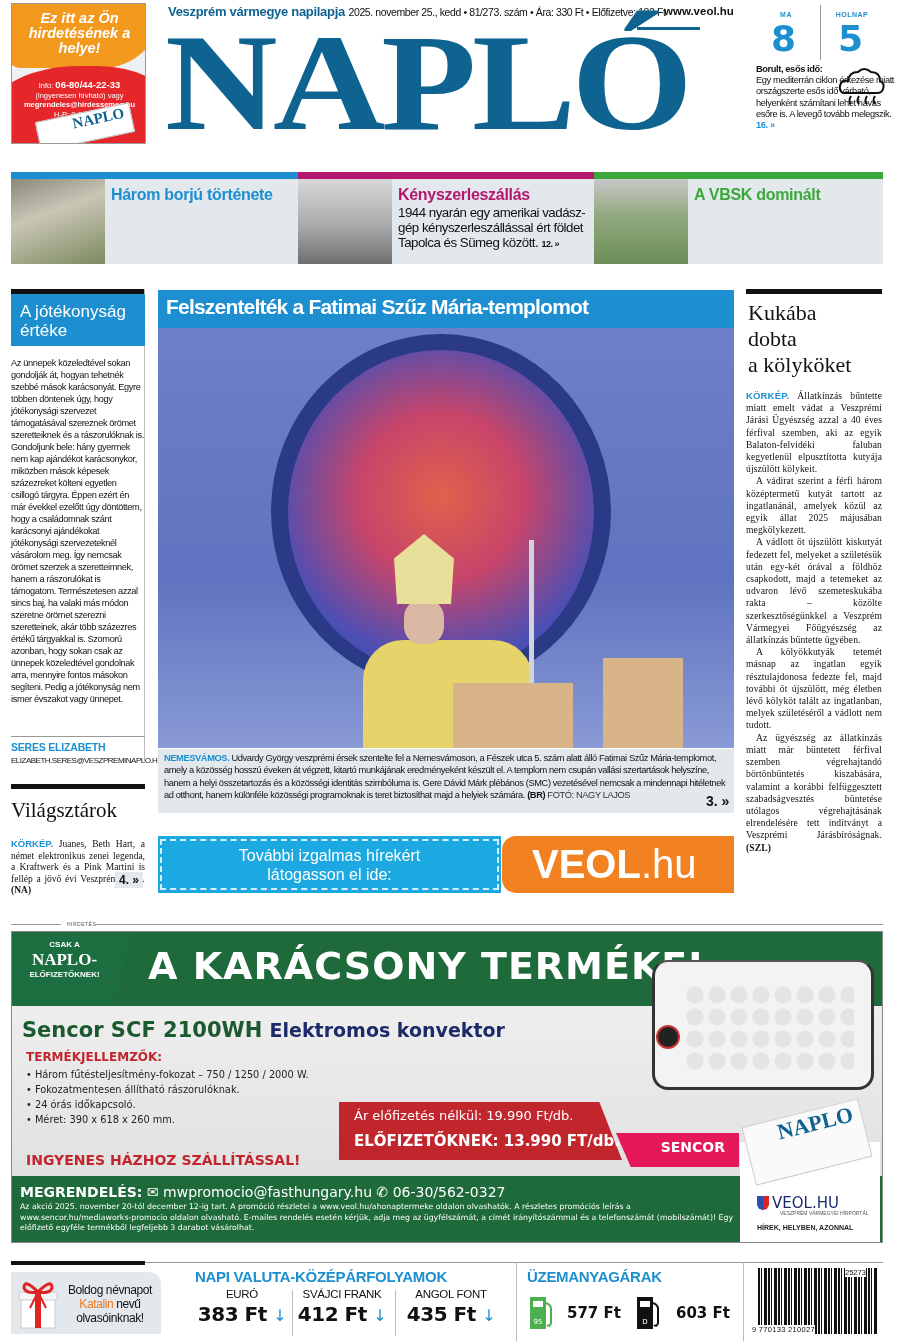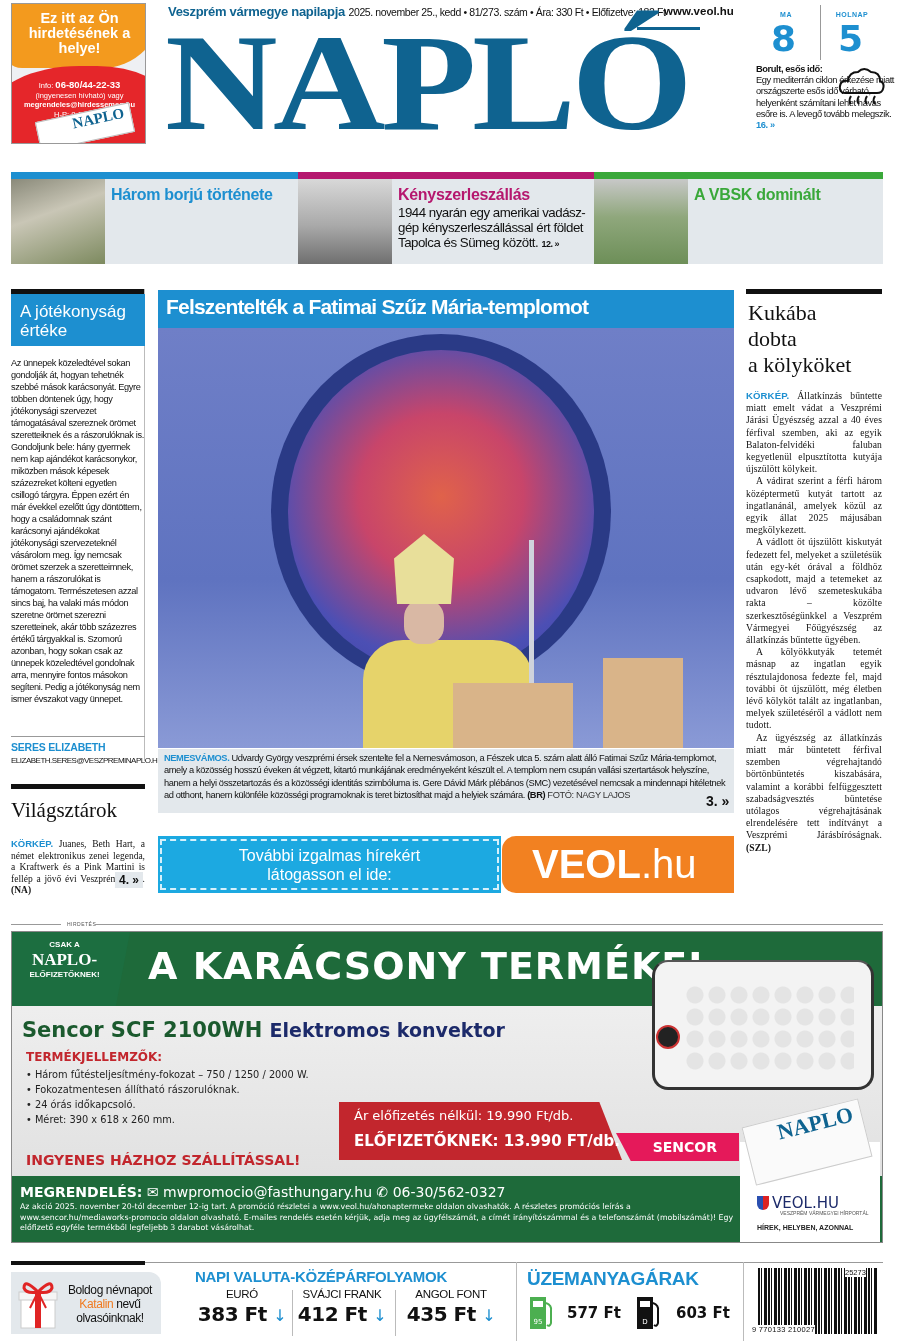--- a/index.html
+++ b/index.html
@@ -2,21 +2,21 @@
 <html><head>
 <meta charset="utf-8">
 <style>
 *{box-sizing:border-box;margin:0;padding:0}
 body{width:900px;height:1341px;background:#fff;font-family:"Liberation Sans",sans-serif;color:#111;position:relative;overflow:hidden}
 .abs{position:absolute}
 
 #topad{left:11px;top:3px;width:135px;height:141px;border:1px solid #999;background:#eef0f3;overflow:hidden}
 #topad .orange{position:absolute;left:-10px;top:-8px;width:160px;height:72px;background:#f39a1e;border-radius:0 0 60px 20px}
 #topad .red{position:absolute;left:-20px;top:62px;width:175px;height:90px;background:#e5262a;border-radius:50% 40% 0 0}
-#topad .t1{position:absolute;left:0;top:7px;width:135px;text-align:center;color:#fff;font-weight:bold;font-size:14.5px;line-height:15px}
+#topad .t1{position:absolute;left:0;top:7px;width:135px;text-align:center;color:#fff;font-weight:bold;font-style:italic;font-size:14.5px;line-height:15px}
 #topad .t2{position:absolute;left:0;top:76px;width:135px;text-align:center;color:#fff;font-size:7.5px;line-height:9.5px}
 #topad .t2 b{font-size:9.5px}
 #topad .paper{position:absolute;left:25px;top:108px;width:96px;height:30px;background:#fff;border:1px solid #bbb;transform:rotate(-12deg);color:#0f6390;font-family:"Liberation Serif",serif;font-weight:bold;font-size:15px;text-align:right;padding-right:6px}
 
 #tagline{left:168px;top:4px;font-size:13px;line-height:16px;white-space:nowrap}
 #tagline .a{color:#0f6390;font-weight:bold;font-family:"Liberation Sans",sans-serif;letter-spacing:-0.3px}
 #tagline .b{font-size:10.5px;color:#111;letter-spacing:-0.4px;font-family:"Liberation Sans Narrow","Liberation Sans",sans-serif}
 #site{left:664px;top:5px;font-size:11.5px;font-weight:bold}
 #logo{left:165px;top:18px;font-family:"Liberation Serif",serif;font-weight:bold;font-size:138px;line-height:130px;color:#0f6390;letter-spacing:-4px;transform:scaleX(1.13);transform-origin:left top}
 #logo-bar{left:637px;top:27px;width:63px;height:3px;background:#0f6390}
@@ -86,21 +86,21 @@
 #ad .head{position:absolute;left:136px;top:12px;color:#fff;font-weight:bold;font-size:38px;letter-spacing:1px;font-family:"DejaVu Sans",sans-serif}
 #ad .prod{position:absolute;left:10px;top:86px;color:#1b5a2e;font-weight:bold;font-size:21px;font-family:"DejaVu Sans",sans-serif}
 #ad .prod span{color:#1c2a6a;font-size:19px}
 #ad .feat{position:absolute;left:14px;top:118px;color:#c2262d;font-weight:bold;font-size:12px;font-family:"DejaVu Sans",sans-serif}
 #ad ul{position:absolute;left:14px;top:135px;list-style:none;font-size:9.8px;line-height:15px;color:#222;font-family:"DejaVu Sans",sans-serif}
 #ad ul li:before{content:"• "}
 #ad .free{position:absolute;left:14px;top:220px;color:#c2262d;font-weight:bold;font-size:14px;font-family:"DejaVu Sans",sans-serif}
 #ad .price{position:absolute;left:327px;top:170px;width:283px;height:58px;background:#c2262d;clip-path:polygon(0 0,92% 0,100% 100%,0 100%)}
 #ad .p1{position:absolute;left:342px;top:176px;color:#fff;font-size:13px;font-family:"DejaVu Sans",sans-serif}
 #ad .p2{position:absolute;left:342px;top:200px;color:#fff;font-weight:bold;font-size:15px;font-family:"DejaVu Sans",sans-serif}
-#ad .sencor{position:absolute;left:604px;top:201px;width:123px;height:28px;background:#e5195a;clip-path:polygon(0 0,100% 0,100% 100%,12% 100%);color:#fff;font-weight:bold;font-size:14px;line-height:28px;text-align:right;padding-right:22px;font-family:"DejaVu Sans",sans-serif}
+#ad .sencor{position:absolute;left:604px;top:201px;width:123px;height:34px;background:#e5195a;clip-path:polygon(0 0,100% 0,100% 100%,12% 100%);color:#fff;font-weight:bold;font-size:14px;line-height:28px;text-align:right;padding-right:14px;font-family:"DejaVu Sans",sans-serif}
 #ad .heater{position:absolute;left:640px;top:28px;width:222px;height:130px;background:#f3f3f3;border-radius:16px;border:3px solid #333;border-top:2px solid #555}
 #ad .knob{position:absolute;left:644px;top:93px;width:24px;height:24px;border-radius:50%;background:#222;border:2px solid #c33}
 #ad .dots{position:absolute;left:672px;top:52px;width:170px;height:90px;background-image:radial-gradient(circle,#e4e4e4 8px,transparent 9px);background-size:22px 22px}
 #ad .bottom{position:absolute;left:0;top:244px;width:872px;height:68px;background:#1e6a3a}
 #ad .order{position:absolute;left:8px;top:252px;color:#fff;font-size:14px;font-family:"DejaVu Sans",sans-serif}
 #ad .order b{font-weight:bold}
 #ad .fine{position:absolute;left:8px;top:270px;width:720px;color:#fff;font-size:7.8px;line-height:10.5px;font-family:"DejaVu Sans",sans-serif}
 #ad .veolbox{position:absolute;left:728px;top:210px;width:140px;height:100px;background:#fff}
 #ad .npaper{position:absolute;left:735px;top:180px;width:120px;height:60px;background:#fafafa;border:1px solid #ccc;transform:rotate(-14deg);color:#0f6390;font-family:"Liberation Serif",serif;font-weight:bold;font-size:22px;text-align:right;padding-right:8px}
 #ad .vl{position:absolute;left:745px;top:262px;font-size:15px;color:#1c2a6a;font-family:"DejaVu Sans",sans-serif}
@@ -113,21 +113,21 @@
 #namebox{left:11px;top:1272px;width:150px;height:62px;background:#e3e8ec;border-radius:0 12px 0 0}
 #gift{left:18px;top:1278px;width:40px;height:52px}
 #nametxt{left:62px;top:1283px;width:96px;text-align:center;font-size:12px;line-height:14px;letter-spacing:-0.4px}
 #nametxt .nm{color:#f07a20}
 #fx-h{left:195px;top:1268px;color:#1d8fd0;font-weight:bold;font-size:15px;letter-spacing:-0.3px}
 .fx{top:1288px;width:98px;text-align:center}
 .fx .l{font-size:11.5px;letter-spacing:-0.3px}
 .fx .v{font-family:"DejaVu Sans",sans-serif;font-weight:bold;font-size:20px;letter-spacing:-0.5px;margin-top:2px}
 .fx .v .ar{color:#1d8fd0;font-weight:normal;font-size:16px}
 .fxdiv{top:1290px;width:1px;height:46px;background:#bbb}
-#fuel-h{left:527px;top:1268px;color:#1d8fd0;font-weight:bold;font-size:19px;letter-spacing:-0.3px}
+#fuel-h{left:527px;top:1268px;color:#1d8fd0;font-weight:bold;font-size:15px;letter-spacing:-0.3px}
 #fuel-div{left:516px;top:1262px;width:1px;height:79px;background:#bbb}
 #bar-div{left:743px;top:1262px;width:1px;height:79px;background:#bbb}
 .pump{top:1295px;width:24px;height:36px}
 .fuelv{top:1304px;font-family:"DejaVu Sans",sans-serif;font-weight:bold;font-size:15px}
 #barcode{left:758px;top:1268px;width:120px;height:66px}
 #isbn{left:752px;top:1325px;font-size:7.5px;background:#fff;letter-spacing:0.3px}
 #issue{left:845px;top:1268px;font-size:7.5px;background:#fff}
 </style>
 </head>
 <body>

